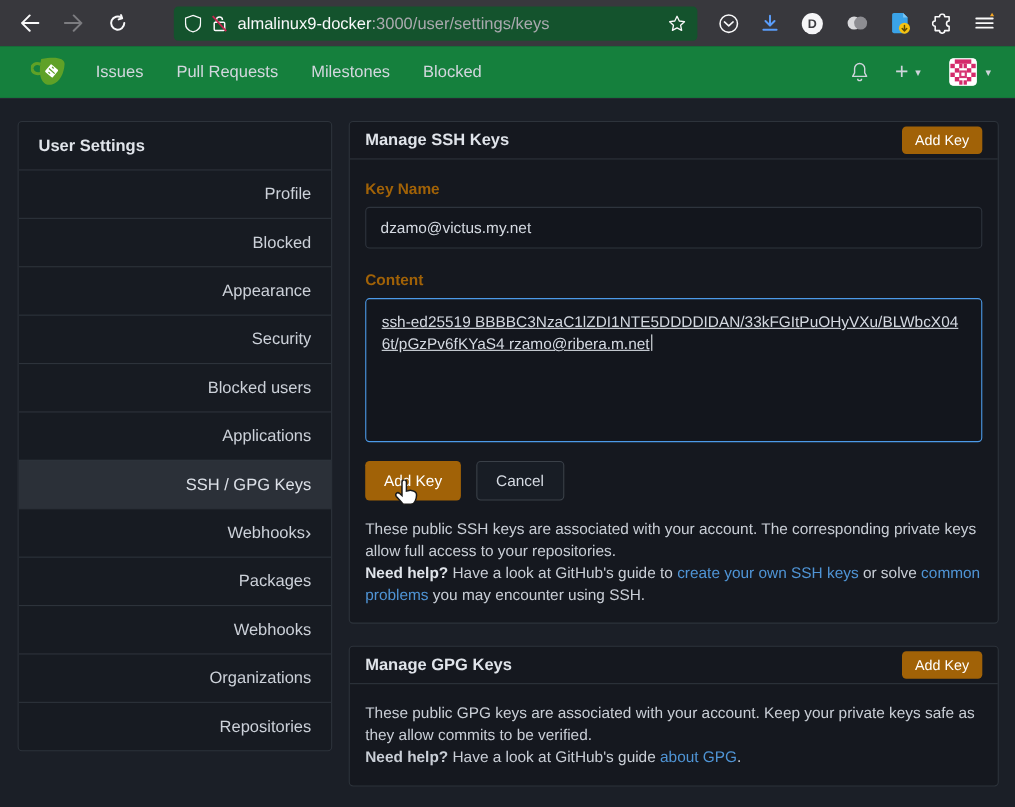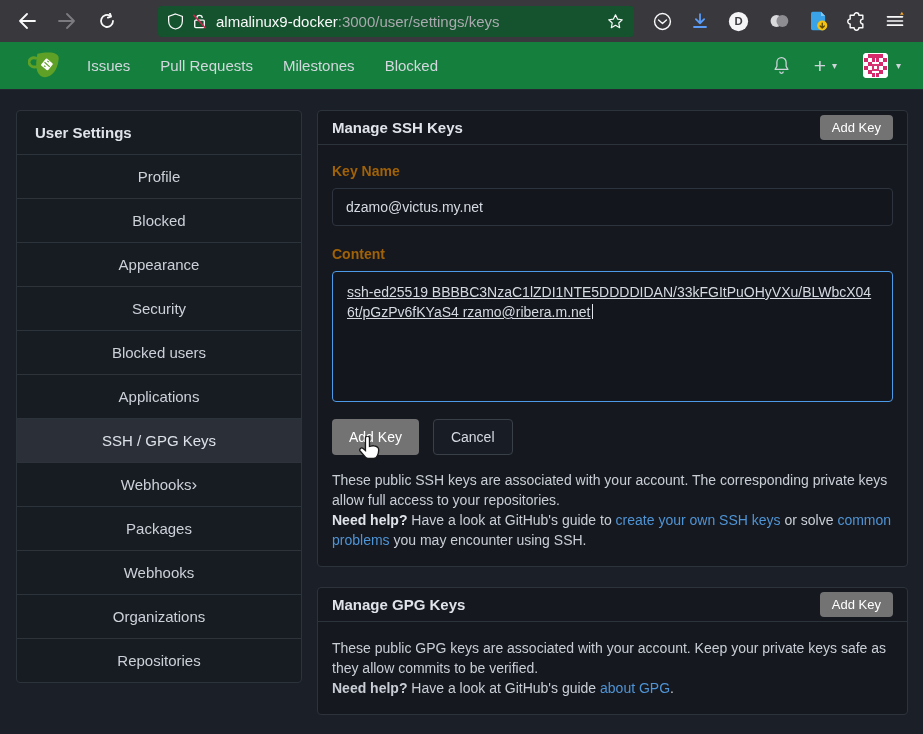--- a/index.html
+++ b/index.html
@@ -28,30 +28,30 @@
   .bell { color:#cfd4db; display:flex; margin-right:24px; }
   .plus-group { color:#cfd4db; display:flex; align-items:center; gap:6px; margin-right:26px; }
   .plus { font-size:21px; line-height:1; }
   .caret-down { font-size:10px; color:#cfd4db; }
   .avatar-group { display:flex; align-items:center; gap:8px; margin-right:6px; }
   .avatar { width:25px; height:25px; border-radius:4px; overflow:hidden; background:#fff; display:flex; }
   
   .content { display:flex; align-items:flex-start; padding:20px 15px 0 16px; }
   .sidebar { width:286px; flex:none; background:#171b22; border:1px solid #2d333b; border-radius:4px; overflow:hidden; }
   .side-header { padding:13px 18px; font-size:15px; font-weight:700; color:#e0e4ea; }
-  .side-item { padding:13px 18px; font-size:15px; color:#ccd1d9; border-top:1px solid #2d333b; display:flex; justify-content:center; align-items:center; cursor:pointer; }
+  .side-item { padding:13px 18px; font-size:15px; color:#ccd1d9; border-top:1px solid #2d333b; display:flex; justify-content:flex-end; align-items:center; cursor:pointer; }
   .side-item.active { background:#2b3038; color:#dde1e8; }
   .side-chevron { color:#ccd1d9; font-size:17px; line-height:1; }
   .main { flex:1; margin-left:15px; }
   .panel { background:#15181f; border:1px solid #2d333b; border-radius:4px; }
   .panel + .panel { margin-top:20px; }
   .panel-header { display:flex; align-items:center; justify-content:space-between; padding:4px 14px; min-height:34px; border-bottom:1px solid #2d333b; }
   .panel-title { font-size:15px; font-weight:700; color:#e0e4ea; }
   .btn { border-radius:4px; font-family:inherit; cursor:pointer; }
-  .btn-primary { background:#737373; color:#fff; border:none; }
+  .btn-primary { background:#a16207; color:#fff; border:none; }
   .btn-header { font-size:13px; padding:5px 12px; }
   .panel-body { padding:14px; }
   .field-label { font-size:14px; font-weight:700; color:#a16207; margin:4px 0 9px; }
   .text-input { width:100%; height:38px; background:#13161d; border:1px solid #2e343d; border-radius:4px; color:#d5dae2; font-size:14px; padding:0 13px; font-family:inherit; margin-bottom:16px; outline:none; }
   .textarea { width:100%; height:131px; background:#13161d; border:1px solid #4c9ae8; border-radius:4px; color:#d5dae2; font-size:14px; line-height:20px; padding:10px 14px; word-break:break-all; margin-bottom:17px; cursor:text;text-decoration:underline; }
   .tcaret { display:inline-block; width:1px; height:15px; background:#e2e6ec; vertical-align:-2px; margin-left:1px; }
   .btn-row { display:flex; gap:14px; }
   .btn-form { font-size:14px; padding:9px 17px; }
   .btn-secondary { background:#181d25; color:#d5dae2; border:1px solid #3a4048; }
   .help { font-size:14px; line-height:20px; color:#c9ced6; margin:15px 0 2px; }

